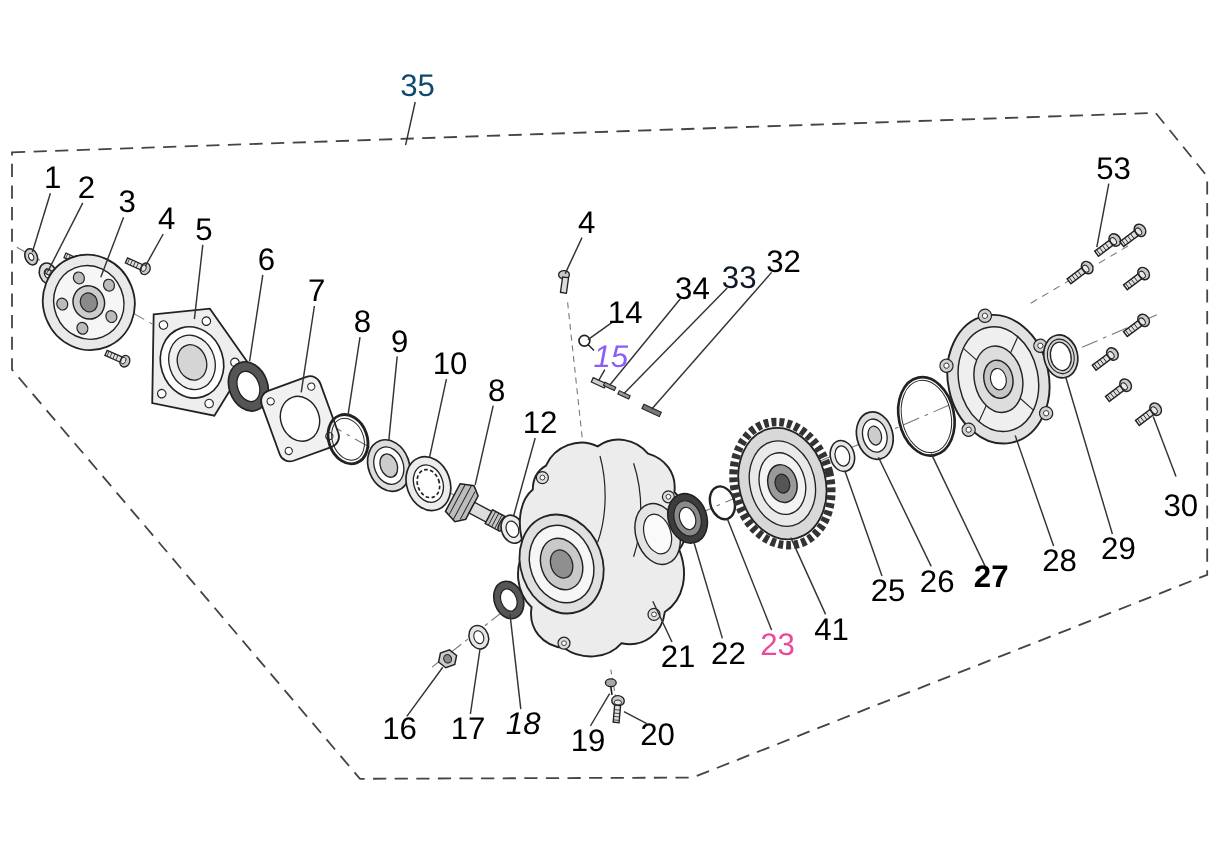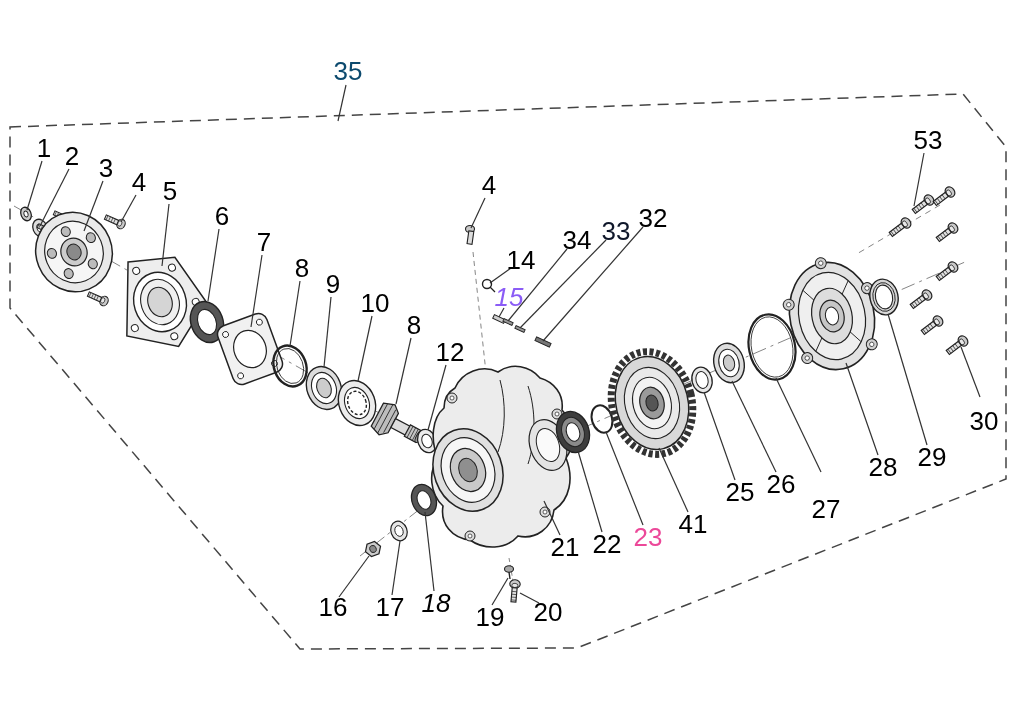--- a/index.html
+++ b/index.html
@@ -346,21 +346,21 @@
       <div class="part-label" style="left: 489px; top: 185px; color: rgb(0, 0, 0);">4</div>
       <div class="part-label" style="left: 521px; top: 260px; color: rgb(0, 0, 0);">14</div>
       <div class="part-label" style="left: 509px; top: 297px; color: #8b5cf6; font-style: italic;">15</div>
       <div class="part-label" style="left: 577px; top: 240px; color: rgb(0, 0, 0);">34</div>
       <div class="part-label" style="left: 616px; top: 231px; color: #0f172a;">33</div>
       <div class="part-label" style="left: 653px; top: 218px; color: rgb(0, 0, 0);">32</div>
       <div class="part-label" style="left: 928px; top: 140px; color: rgb(0, 0, 0);">53</div>
       <div class="part-label" style="left: 984px; top: 409px; color: rgb(0, 0, 0); margin-top: 12px;">30</div>
       <div class="part-label" style="left: 932px; top: 457px; color: rgb(0, 0, 0);">29</div>
       <div class="part-label" style="left: 883px; top: 467px; color: rgb(0, 0, 0);">28</div>
-      <div class="part-label" style="left: 826px; top: 509px; color: rgb(0, 0, 0);">27</div>
+      <div class="part-label" style="left: 826px; top: 480px; color: rgb(0, 0, 0); font-weight: bold;">27</div>
       <div class="part-label" style="left: 781px; top: 484px; color: rgb(0, 0, 0);">26</div>
       <div class="part-label" style="left: 740px; top: 492px; color: rgb(0, 0, 0);">25</div>
       <div class="part-label" style="left: 693px; top: 524px; color: rgb(0, 0, 0);">41</div>
       <div class="part-label" style="left: 648px; top: 537px; color: #ec4899;">23</div>
       <div class="part-label" style="left: 607px; top: 544px; color: rgb(0, 0, 0);">22</div>
       <div class="part-label" style="left: 565px; top: 547px; color: rgb(0, 0, 0);">21</div>
       <div class="part-label" style="left: 548px; top: 612px; color: rgb(0, 0, 0);">20</div>
       <div class="part-label" style="left: 490px; top: 617px; color: rgb(0, 0, 0); text-align: center;">19</div>
       <div class="part-label" style="left: 436px; top: 603px; color: rgb(0, 0, 0); font-style: italic;">18</div>
       <div class="part-label" style="left: 390px; top: 607px; color: rgb(0, 0, 0);">17</div>

